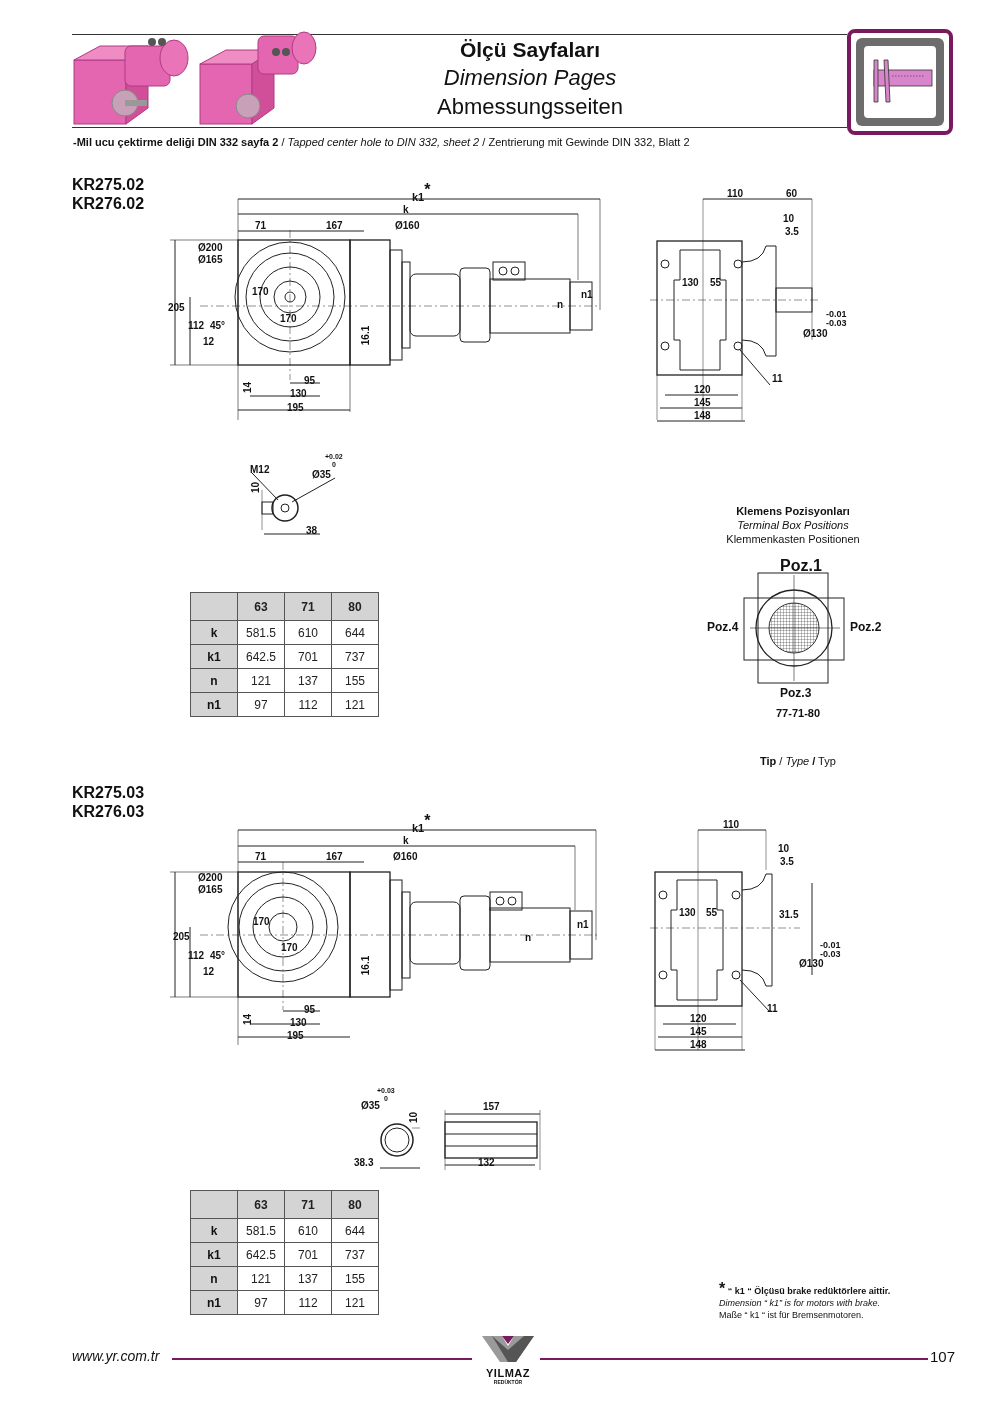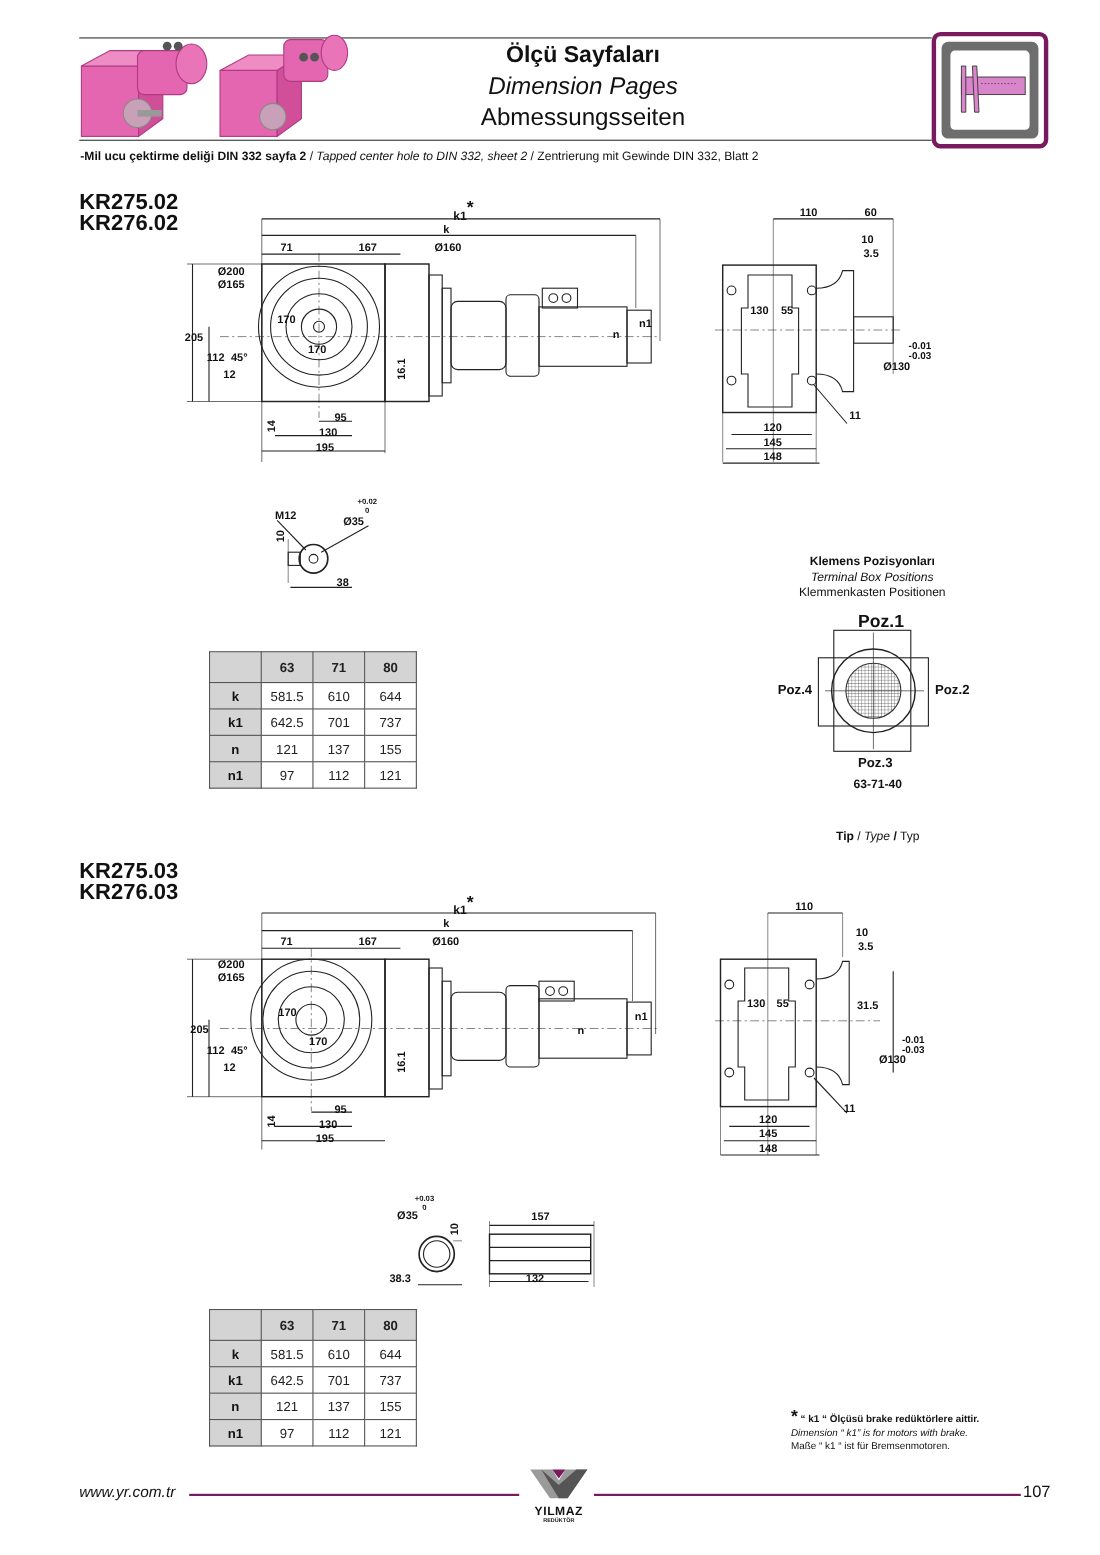--- a/index.html
+++ b/index.html
@@ -7,21 +7,21 @@
          font-family: "Liberation Sans", sans-serif; color: #111; }
   .abs { position: absolute; }
   .hline { position: absolute; height: 1px; background: #333; }
   .title-block { position: absolute; left: 400px; top: 36px; width: 260px; text-align: center; }
   .title-tr { font-size: 21px; font-weight: bold; line-height: 28px; }
   .title-en { font-size: 22px; font-style: italic; line-height: 28px; }
   .title-de { font-size: 22px; line-height: 30px; }
   .note-line { position: absolute; left: 73px; top: 136px; font-size: 11px; white-space: nowrap; }
   .note-line b { font-weight: bold; }
   .note-line i { }
-  .model-title { position: absolute; left: 72px; font-size: 20px; font-weight: bold; line-height: 19px; }
+  .model-title { position: absolute; left: 72px; font-size: 16px; font-weight: bold; line-height: 19px; }
   .dim { position: absolute; font-size: 10px; font-weight: bold; white-space: nowrap; }
   .dimtbl { position: absolute; border-collapse: collapse; font-size: 12px; }
   .dimtbl td { border: 1px solid #555; height: 24px; text-align: center; }
   .dimtbl td.hd { background: #d4d4d4; font-weight: bold; }
   .dimtbl td.v { width: 47px; color: #222; }
   .dimtbl td.rh { width: 47px; }
   .tb-title { position: absolute; left: 693px; width: 200px; text-align: center; font-size: 11px; line-height: 14px; }
   .footnote { position: absolute; left: 719px; top: 1283px; font-size: 9px; line-height: 12px; }
   .footer-url { position: absolute; left: 72px; top: 1348px; font-size: 14px; font-style: italic; }
   .footer-page { position: absolute; left: 930px; top: 1348px; font-size: 15px; }
@@ -262,21 +262,21 @@
     <pattern id="hatch" width="3" height="3" patternUnits="userSpaceOnUse">
       <path d="M0,0 H3 M0,0 V3" stroke="#333" stroke-width="0.6"></path>
     </pattern>
   </defs>
   <circle cx="794" cy="628" r="25" fill="url(#hatch)" stroke="#333"></circle>
 </svg>
 <div class="dim" style="left:780px;top:557px;font-size:16px;">Poz.1</div>
 <div class="dim" style="left:850px;top:620px;font-size:12px;">Poz.2</div>
 <div class="dim" style="left:780px;top:686px;font-size:12px;">Poz.3</div>
 <div class="dim" style="left:707px;top:620px;font-size:12px;">Poz.4</div>
-<div class="dim" style="left:776px;top:707px;font-size:11px;">63-71-40</div>
+<div class="dim" style="left:776px;top:707px;font-size:11px;">77-71-80</div>
 <div class="dim" style="left:760px;top:755px;font-size:11px;font-weight:normal;">
   <b>Tip</b> <span>/</span> <i>Type</i> <b>/</b> <span>Typ</span>
 </div>
 
 <div class="model-title" style="top:783px;">
   <div>KR275.03</div>
   <div>KR276.03</div>
 </div>
 
 <svg style="left:0;top:0;" width="1000" height="1050">

